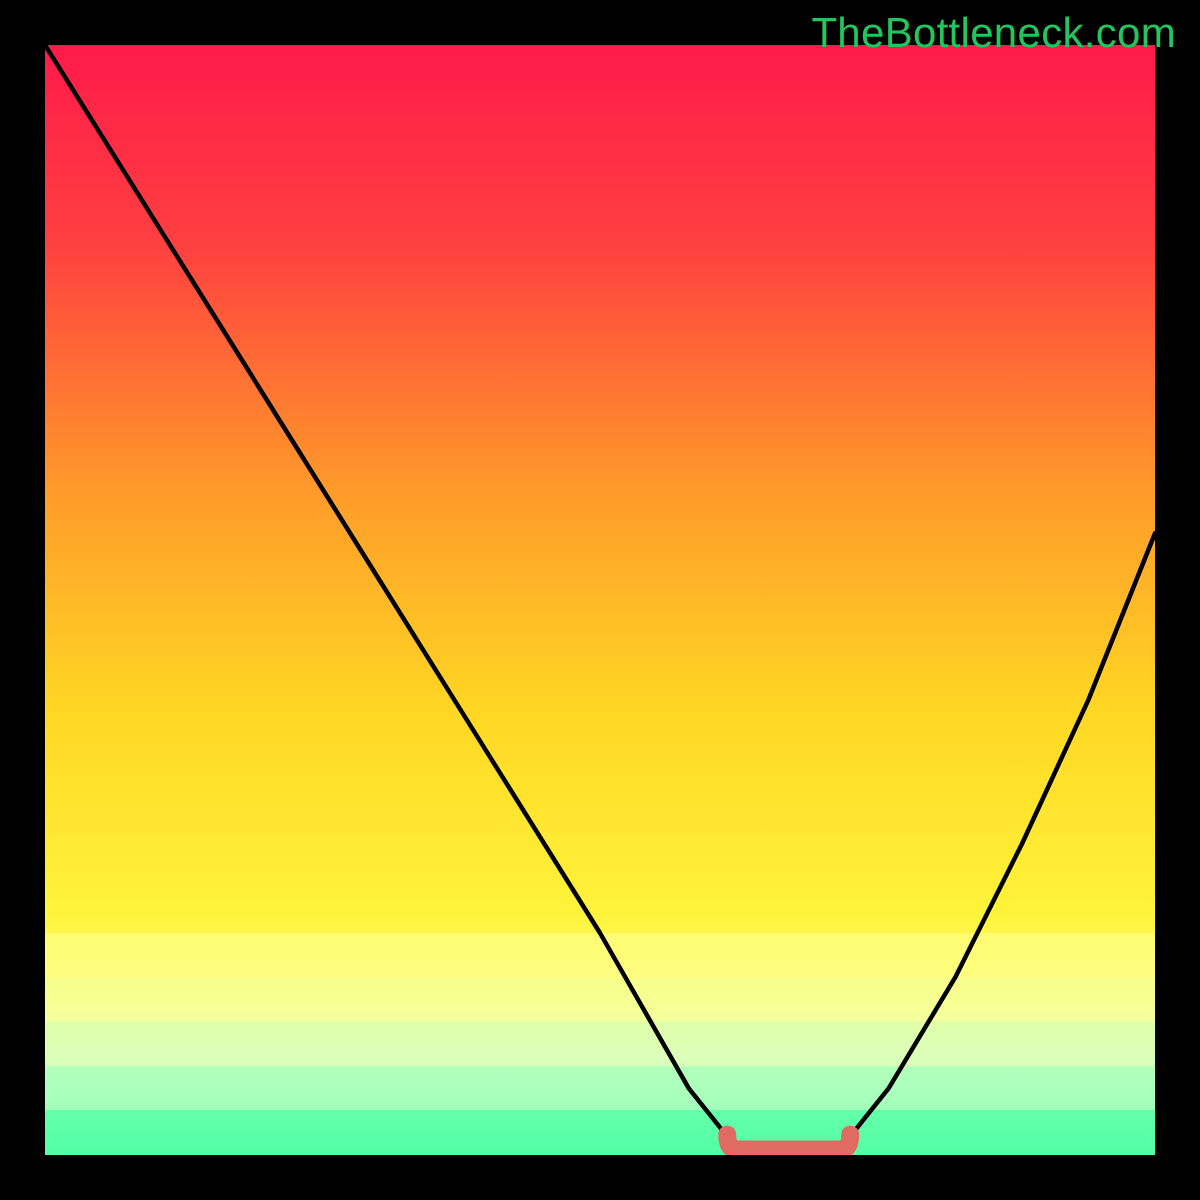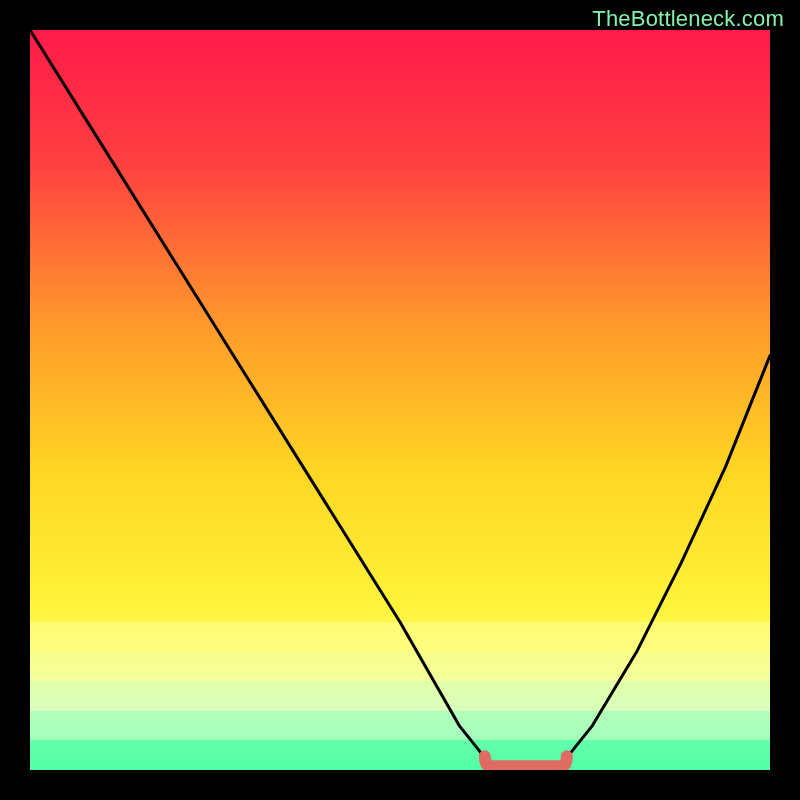--- a/index.html
+++ b/index.html
@@ -40,22 +40,22 @@
   }
   .marker-svg {
     position: absolute;
     inset: 0;
     width: 100%;
     height: 100%;
     z-index: 5;
   }
   .watermark {
     position: absolute;
-    color: #86efac;
-    font-size: 22px;
+    color: #22c55e;
+    font-size: 28px;
     font-weight: 500;
     letter-spacing: 0.2px;
   }
 </style>
 </head>
 <body>
 
 <div class="frame">
 
   <div class="plot-area" id="plot" style="left: 30px; top: 30px; width: 740px; height: 740px;">

